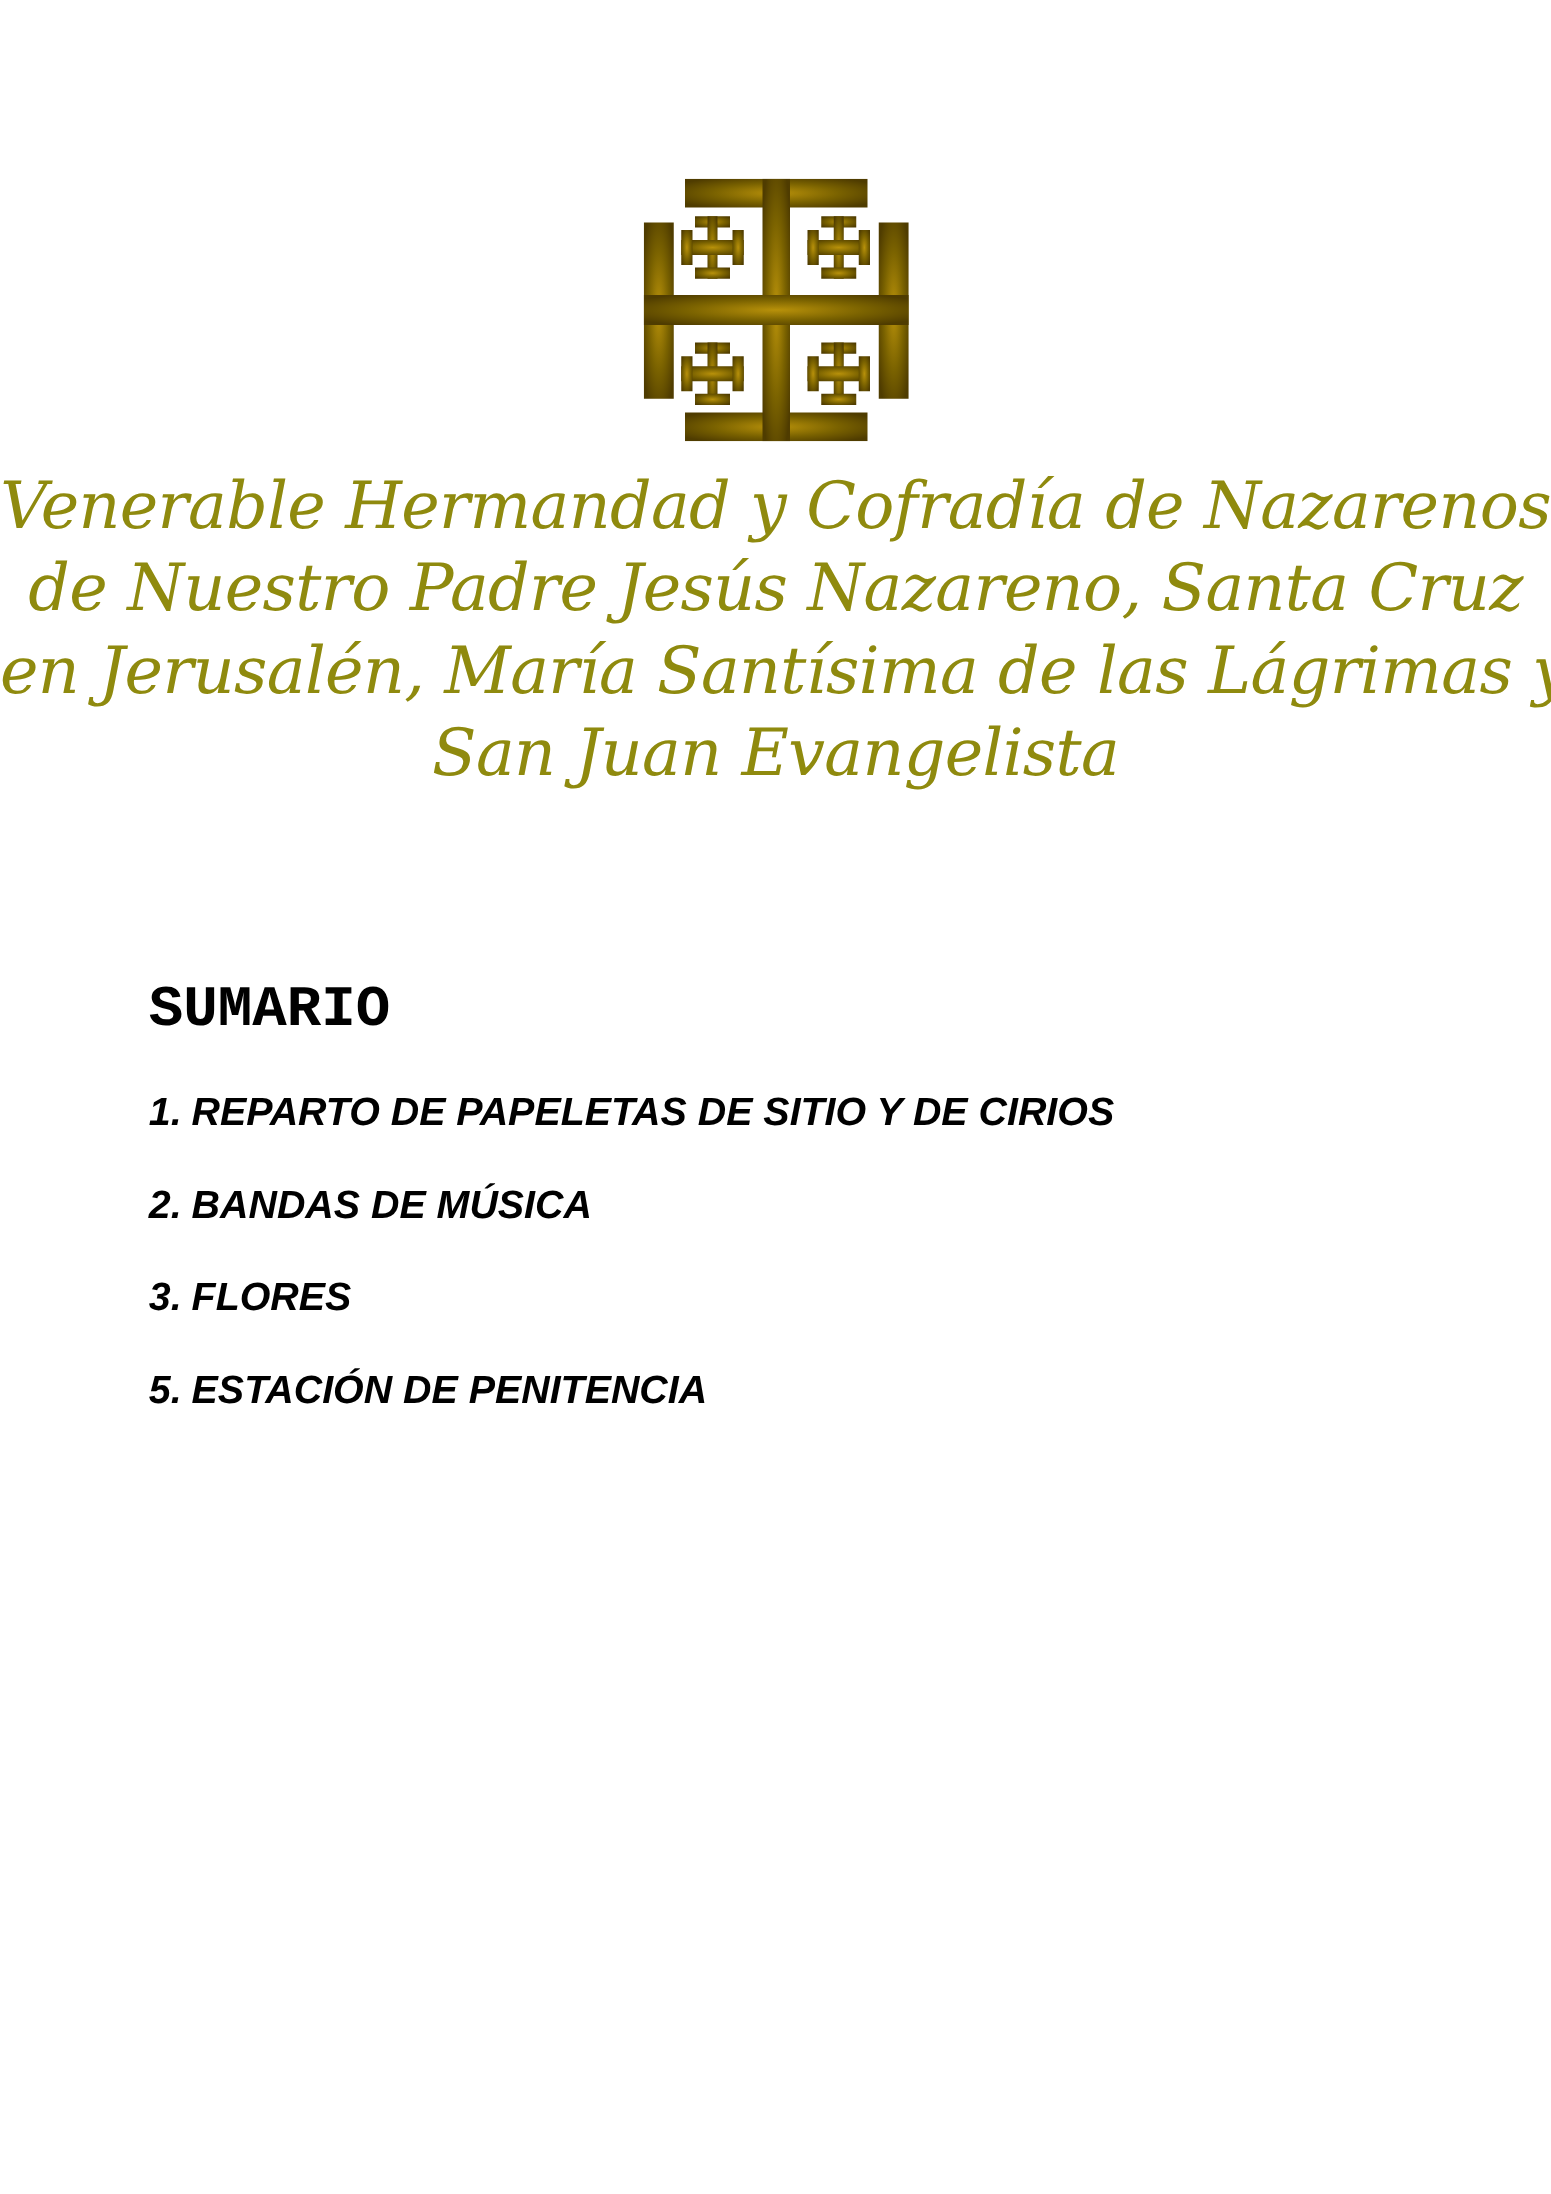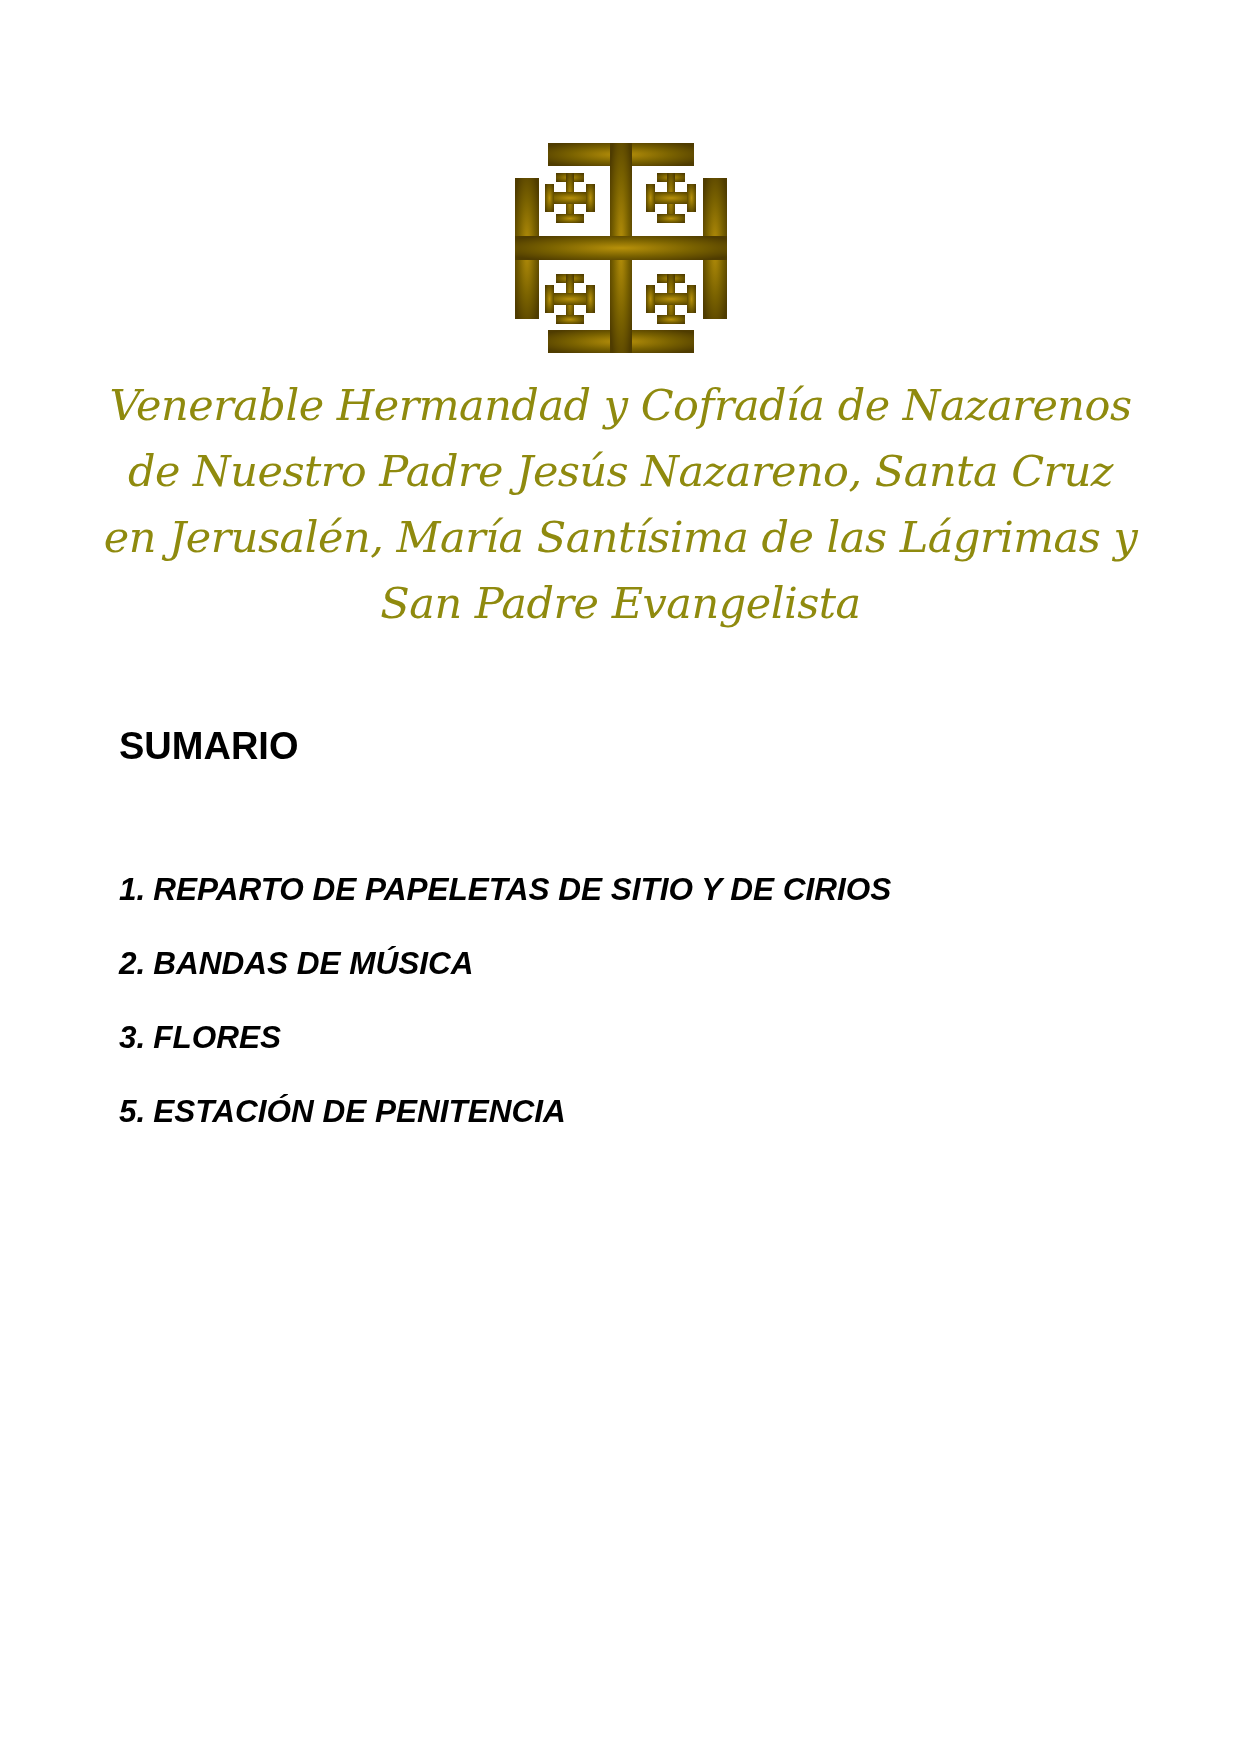--- a/index.html
+++ b/index.html
@@ -10,31 +10,31 @@
 
     .title-block {
       position: absolute; left: 0; top: 372px; width: 1241px;
       text-align: center;
     }
     .title-line {
       display: block;
       font-family: "DejaVu Serif", serif;
       font-style: italic;
       color: #8f8a0e;
-      font-size: 43px;
+      font-size: 52px;
       line-height: 66px;
       height: 66px;
       white-space: nowrap;
       letter-spacing: -0.5px;
     }
 
     .heading {
-      position: absolute; left: 119px; top: 726px;
-      font-family: Liberation Sans, sans-serif;
-      font-weight: bold; font-size: 38px; color: #000;
+      position: absolute; left: 119px; top: 788px;
+      font-family: Liberation Mono, monospace;
+      font-weight: bold; font-size: 46px; color: #000;
       margin: 0; line-height: 40px;
     }
 
     .toc { position: absolute; left: 119px; top: 872px; margin: 0; padding: 0; list-style: none; font-style: italic; }
     .toc-item {
       font-family: "Liberation Sans", sans-serif;
       font-weight: bold; font-size: 31.5px; color: #000;
       height: 74px; line-height: 34px; white-space: nowrap;
     }
     .toc-num { margin-right: 8px; }
@@ -76,21 +76,21 @@
         <use href="#small-cross" x="30" y="131"></use>
         <use href="#small-cross" x="131" y="131"></use>
       </g>
     </svg>
   </div>
 
   <div class="title-block">
     <span class="title-line">Venerable Hermandad y Cofradía de Nazarenos</span>
     <span class="title-line">de Nuestro Padre Jesús Nazareno, Santa Cruz</span>
     <span class="title-line">en Jerusalén, María Santísima de las Lágrimas y</span>
-    <span class="title-line">San Padre Evangelista</span>
+    <span class="title-line">San Juan Evangelista</span>
   </div>
 
   <h1 class="heading">SUMARIO</h1>
 
   <ul class="toc">
     <li class="toc-item">
       <span class="toc-num">1.</span><span>REPARTO DE PAPELETAS DE SITIO Y DE CIRIOS</span>
     </li>
     <li class="toc-item">
       <span class="toc-num">2.</span><span>BANDAS DE MÚSICA</span>

